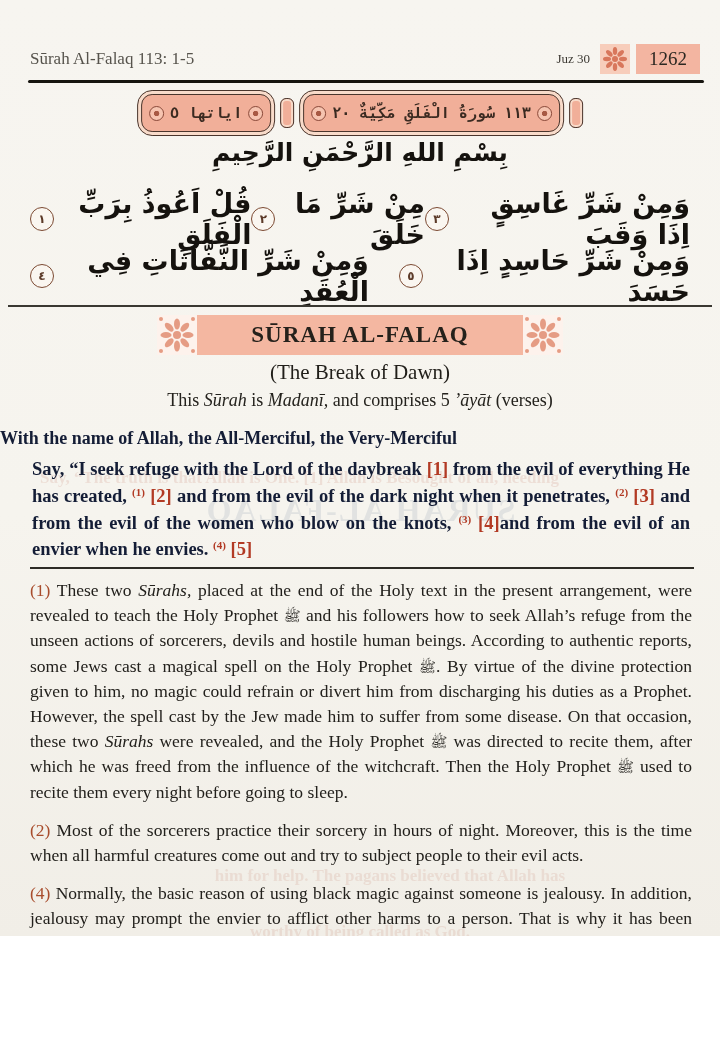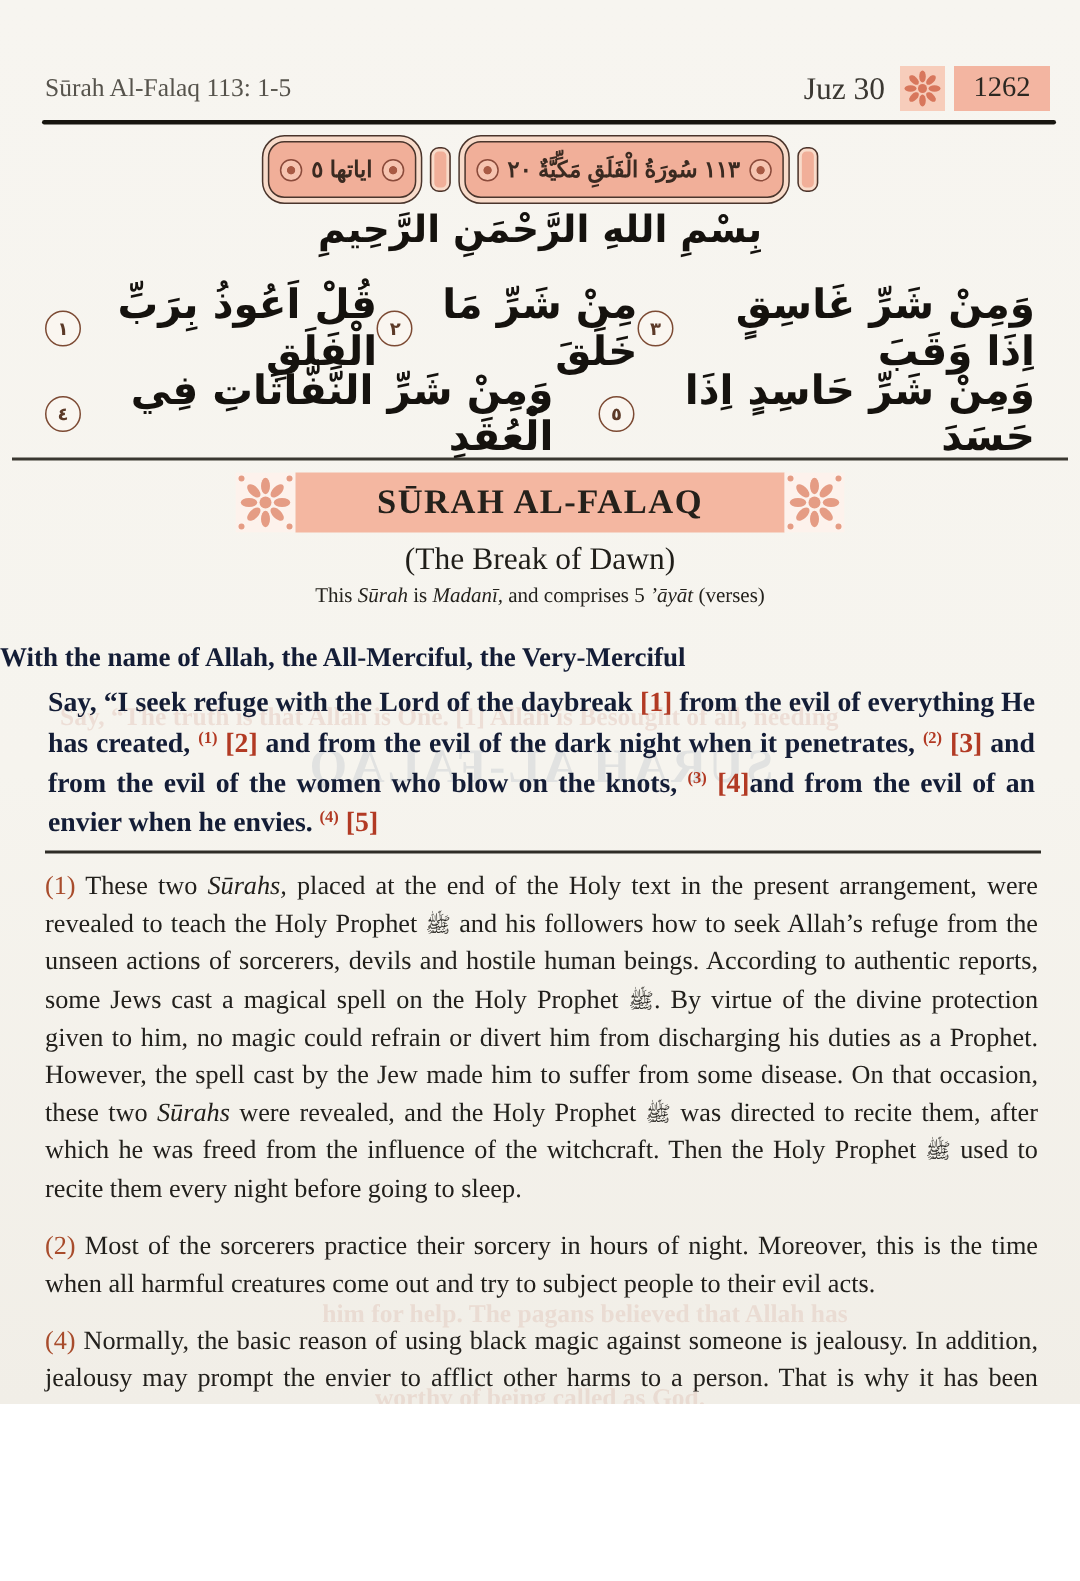--- a/index.html
+++ b/index.html
@@ -5,31 +5,31 @@
   html,body{margin:0;padding:0;}
   .page{
     position:relative;width:720px;height:936px;overflow:hidden;
     background:linear-gradient(180deg,#f7f5f0 0%,#f6f4ee 55%,#f1eee7 100%);
     font-family:"Liberation Serif","DejaVu Serif",serif;color:#211f1c;
   }
   
   .hdr{position:absolute;top:44px;left:30px;right:20px;display:flex;justify-content:space-between;align-items:center;}
   .hdr-left{font-size:17px;color:#56534c;}
   .hdr-right{display:flex;align-items:center;gap:6px;}
-  .juz{font-size:21px;color:#3b3832;margin-right:4px;}
+  .juz{font-size:13px;color:#3b3832;margin-right:4px;}
   .medallion-sm{width:30px;height:30px;display:block;}
   .pagenum{width:64px;height:30px;background:#f3b5a1;display:flex;align-items:center;justify-content:center;
     font-size:19px;color:#2c2822;}
   .rule-top{position:absolute;top:80px;left:28px;right:16px;height:3px;background:#17150f;border-radius:2px;}
   
   .band{position:absolute;top:90px;left:50%;transform:translateX(-50%);display:flex;align-items:center;gap:5px;}
   .cartouche{border:1.5px solid #4a352c;border-radius:15px;background:#f8dbca;padding:3px;box-sizing:border-box;height:46px;}
   .cartouche-in{border:1.5px solid #4a352c;border-radius:11px;background:#f1af99;height:100%;box-sizing:border-box;
     display:flex;align-items:center;justify-content:space-between;gap:6px;padding:0 7px;direction:rtl;}
-  .cartouche-text{font-family:Liberation Sans, sans-serif;font-weight:700;font-size:15px;color:#3a2a21;white-space:nowrap;}
+  .cartouche-text{font-family:Liberation Mono, monospace;font-weight:700;font-size:15px;color:#3a2a21;white-space:nowrap;}
   .rosette{width:13px;height:13px;border:1px solid #8a4a3a;border-radius:50%;flex:0 0 auto;
     background:radial-gradient(circle,#a85a44 0 2.5px,#f6c4b0 3px);}
   .knot{width:12px;height:28px;border:1.5px solid #4a352c;border-radius:6px;background:#f1af99;
     box-shadow:inset 0 0 0 2px #f8dbca;flex:0 0 auto;}
   
   .arabic{font-family:"DejaVu Sans",sans-serif;direction:rtl;color:#15120e;}
   .bismillah{position:absolute;top:138px;left:0;width:100%;text-align:center;font-weight:700;font-size:25px;}
   .verse-line1{position:absolute;top:188px;left:30px;right:30px;display:flex;flex-direction:row-reverse;
     justify-content:space-between;align-items:center;font-weight:700;font-size:27px;}
   .verse-line2{position:absolute;top:245px;left:30px;right:30px;display:flex;flex-direction:row-reverse;
@@ -39,21 +39,21 @@
     border-radius:50%;font-size:12px;font-weight:700;color:#5c3a28;background:#faf6f0;flex:0 0 auto;}
   
   .rule-mid{position:absolute;top:305px;left:8px;right:8px;height:2px;background:#3a3831;}
   .rule-fn{position:absolute;top:567px;left:30px;right:26px;height:2px;background:#2e2c26;}
   
   .title-band{position:absolute;top:315px;left:50%;transform:translateX(-50%);display:flex;align-items:center;}
   .medallion{width:40px;height:40px;display:block;}
   .title-box{min-width:298px;height:40px;background:#f4b7a1;display:flex;align-items:center;justify-content:center;
     font-weight:700;font-size:23px;letter-spacing:1px;color:#25211b;padding:0 14px;}
   .subtitle{position:absolute;top:360px;left:0;width:100%;text-align:center;font-size:21px;color:#201e19;}
-  .intro{position:absolute;top:390px;left:0;width:100%;text-align:center;font-size:14px;color:#24221d;}
+  .intro{position:absolute;top:390px;left:0;width:100%;text-align:center;font-size:18px;color:#24221d;}
   .it{font-style:italic;}
   
   .bless-heading{position:absolute;top:428px;left:0;width:100%;text-align:left;font-weight:700;font-size:18px;color:#141d36;z-index:2;}
   .translation{position:absolute;top:456px;left:32px;right:30px;text-align:justify;font-weight:700;font-size:18.5px;
     line-height:1.45;color:#141d36;z-index:2;}
   .red{color:#b23a24;}
   .fnsup{font-size:11px;color:#b23a24;position:relative;top:-6px;font-weight:700;}
   
   .footnotes{position:absolute;top:578px;left:30px;right:28px;font-size:17.5px;line-height:1.44;text-align:justify;
     color:#22201c;z-index:2;}

